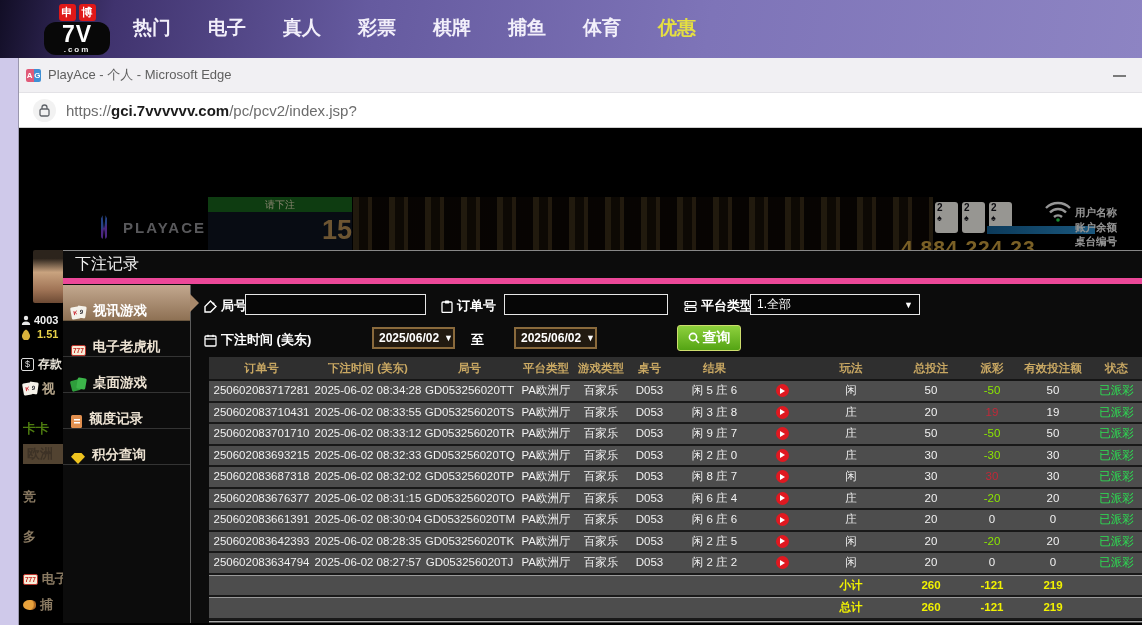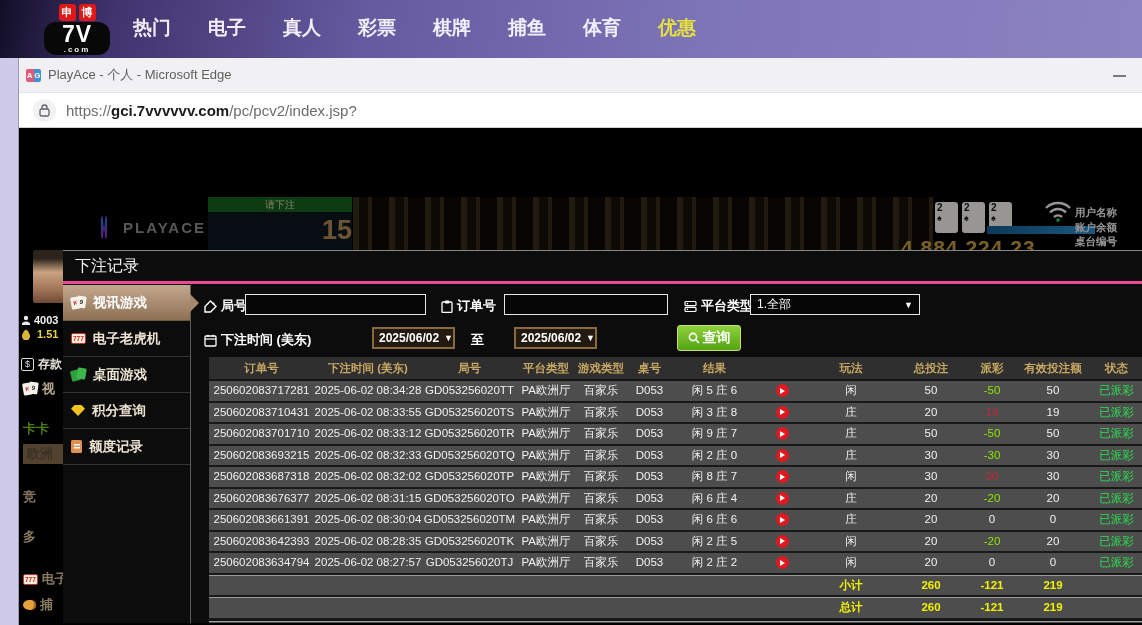--- a/index.html
+++ b/index.html
@@ -95,24 +95,24 @@
   .mc1 { left:0; top:1px; transform:rotate(-10deg); color:#c81e28; }
   .mc2 { left:6px; top:0; transform:rotate(8deg); color:#23232b; }
   .icon-777 { background:#f7ecd8; border:1px solid #b8342c; border-radius:2px; color:#c8231c;
     font-size:6.5px; font-weight:bold; padding:0 1px; line-height:9px; }
   .icon-fish { width:13px; height:10px; background:radial-gradient(circle at 35% 45%,#e8a23c 0 55%,#b06a22 70%);
     border-radius:50% 40% 40% 50%; }
 
   
   .modal { position:absolute; left:44px; top:122px; right:0; bottom:0; background:#0c0c0c;
     border-top:1px solid #888; z-index:4; }
-  .modal-header { height:33px; border-bottom:3px solid #ec4899; display:flex; align-items:center; padding-left:12px; }
+  .modal-header { height:33px; border-bottom:6px solid #ec4899; display:flex; align-items:center; padding-left:12px; }
   .modal-title { color:#f2f2f2; font-size:16px; }
   .modal-menu { position:absolute; left:0; top:34px; bottom:0; width:128px; border-right:1px solid #5c5c5c; }
-  .menu-item { position:relative; height:36px; display:flex; align-items:center; gap:7px; padding-left:8px;
+  .menu-item { position:relative; height:36px; display:flex; align-items:flex-end; gap:7px; padding-left:8px;
     border-bottom:1px solid #343434; cursor:pointer; }
   .menu-item .mlabel { color:#ece2d2; font-size:13.5px; font-weight:bold; white-space:nowrap; }
   .menu-item.active { background:linear-gradient(180deg,#c3a88f,#8e7154); border-bottom:1px solid #6b573f; }
   .menu-item.active .mlabel { color:#fff; }
   .menu-item.active::after { content:""; position:absolute; right:-9px; top:9px;
     border-left:9px solid #a8886a; border-top:9px solid transparent; border-bottom:9px solid transparent; }
   .icon-diamond { width:14px; height:11px; background:#efc41f;
     clip-path:polygon(25% 0,75% 0,100% 35%,50% 100%,0 35%); }
   .icon-doc { width:11px; height:13px; background:#e2904f; border-radius:1.5px;
     background-image:linear-gradient(#fff 0 0),linear-gradient(#fff 0 0);
@@ -320,26 +320,26 @@
             <span class="mlabel">电子老虎机</span>
           </div>
           <div class="menu-item">
             <span class="icon-dice">
                 <i></i>
                 <i></i>
               </span>
             <span class="mlabel">桌面游戏</span>
           </div>
           <div class="menu-item">
+            <span class="icon-doc"></span>
+            <span class="mlabel">额度记录</span>
+          </div>
+          <div class="menu-item">
             <span class="icon-diamond"></span>
             <span class="mlabel">积分查询</span>
-          </div>
-          <div class="menu-item">
-            <span class="icon-doc"></span>
-            <span class="mlabel">额度记录</span>
           </div>
         </div>
 
         <div class="modal-content">
           <div class="filters">
             <span class="f-label" style="left:12px;top:12px;">
               <svg width="13" height="13" viewBox="0 0 13 13">
                   <path d="M1 6.5 L6.5 1 H12 V6.5 L6.5 12 z" fill="none" stroke="#fff" stroke-width="1.4" transform="rotate(180 6.5 6.5)"></path>
                   <circle cx="9.5" cy="3.5" r="1" fill="#fff"></circle>
                 </svg>

